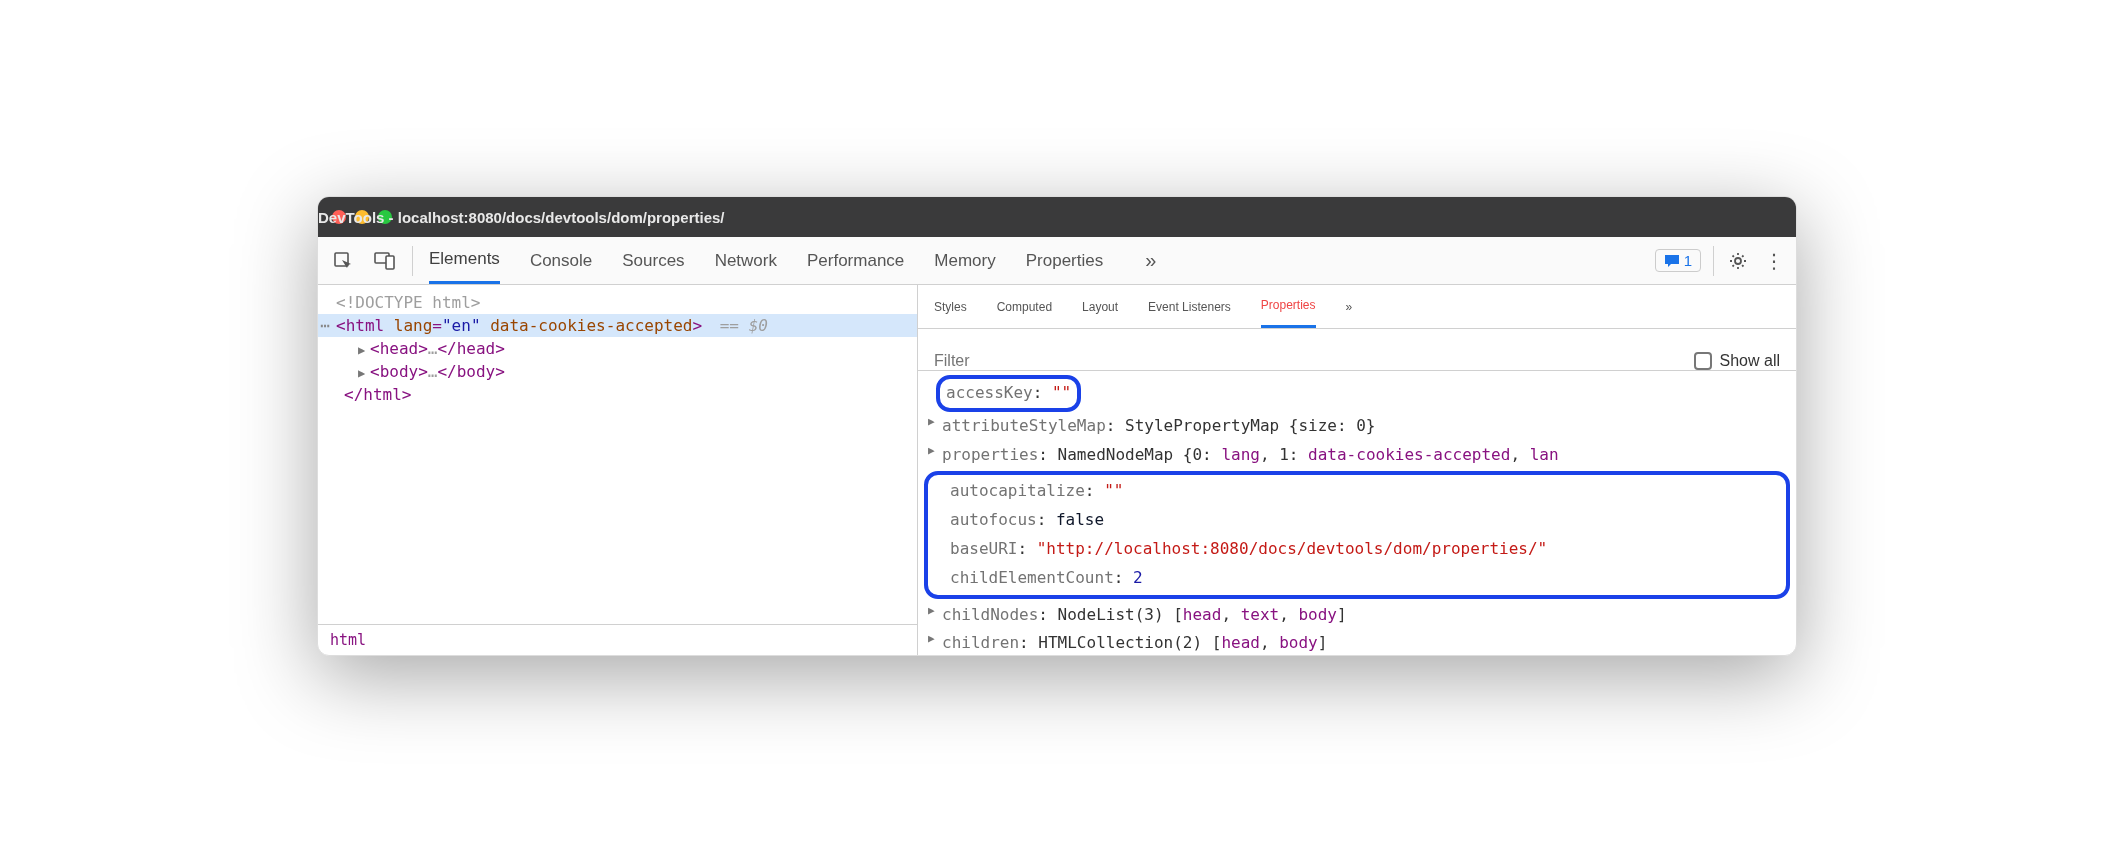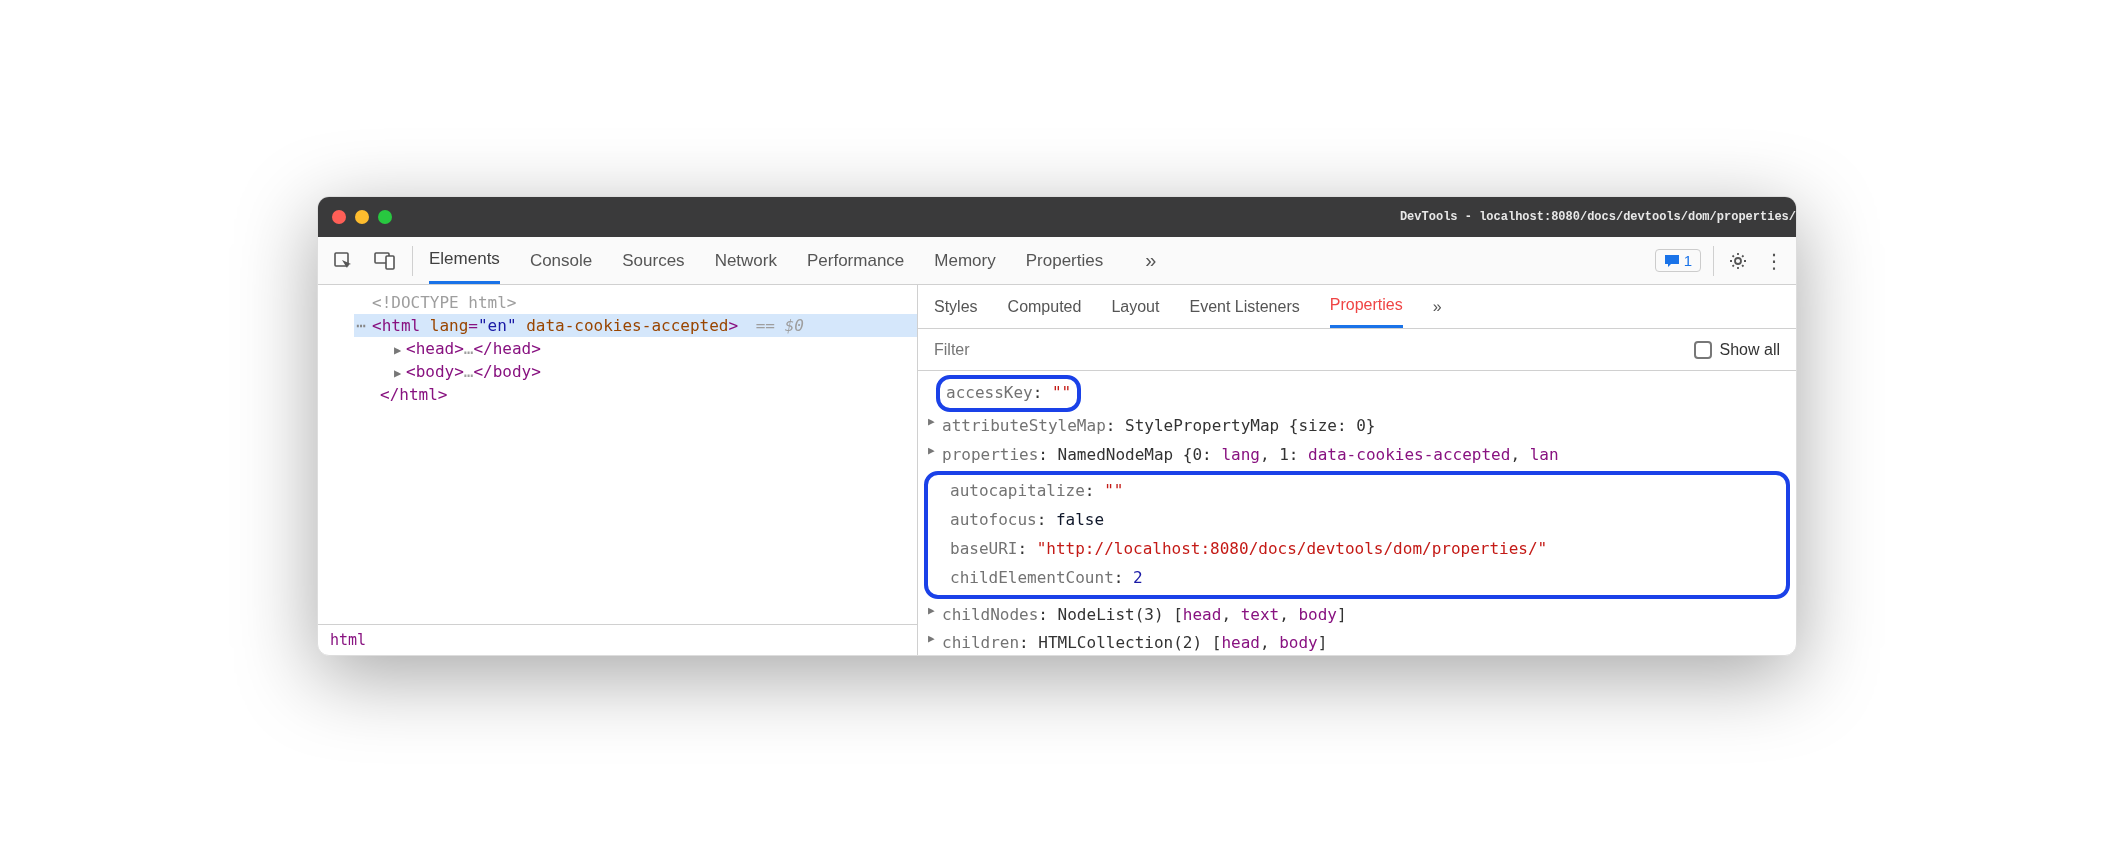--- a/index.html
+++ b/index.html
@@ -34,26 +34,25 @@
   gap: 9px;
   padding-left: 14px;
 }
 .tl { width: 14px; height: 14px; border-radius: 50%; }
 .tl.red { background: #ff5f57; }
 .tl.yellow { background: #febc2e; }
 .tl.green { background: #28c840; }
 .title {
   position: absolute;
   left: 0; right: 0;
-  text-align: right;
+  text-align: left;
   color: #e8e8e8;
-  font-size: 12px;
+  font-size: 15px;
   font-weight: 600;
   pointer-events: none;
-  font-family: Liberation Mono, monospace;
 }
 .toolbar {
   display: flex;
   align-items: center;
   height: 48px;
   border-bottom: 1px solid #d0d0d0;
   background: #fafafa;
   padding: 0 4px;
 }
 .tool-icon {
@@ -118,21 +117,20 @@
   width: 600px;
   border-right: 1px solid #d0d0d0;
   display: flex;
   flex-direction: column;
   font-family: Menlo, Consolas, monospace;
   font-size: 16px;
 }
 .dom {
   flex: 1;
   padding: 6px 0;
-  margin-left: 36px;
 }
 .dom-line {
   padding: 2px 12px 2px 18px;
   white-space: nowrap;
 }
 .dom-line.sel {
   background: #d5e7fb;
   position: relative;
 }
 .dom-line.sel::before {
@@ -165,28 +163,28 @@
   flex-direction: column;
   overflow: hidden;
 }
 .subtabs {
   display: flex;
   align-items: center;
   gap: 30px;
   height: 44px;
   padding: 0 16px;
   border-bottom: 1px solid #d0d0d0;
-  font-size: 16px;
+  font-size: 12px;
   color: #555;
 }
 .subtab { height: 100%; display: flex; align-items: center; cursor: pointer; }
 .subtab.active { color: #ef4444; border-bottom: 3px solid #1a73e8; }
 .filterbar {
   display: flex;
-  align-items: center;
+  align-items: flex-end;
   height: 42px;
   padding: 0 16px;
   border-bottom: 1px solid #d0d0d0;
   color: #888;
 }
 .filterbar input {
   border: none;
   flex: 1;
   font-size: 16px;
   outline: none;

